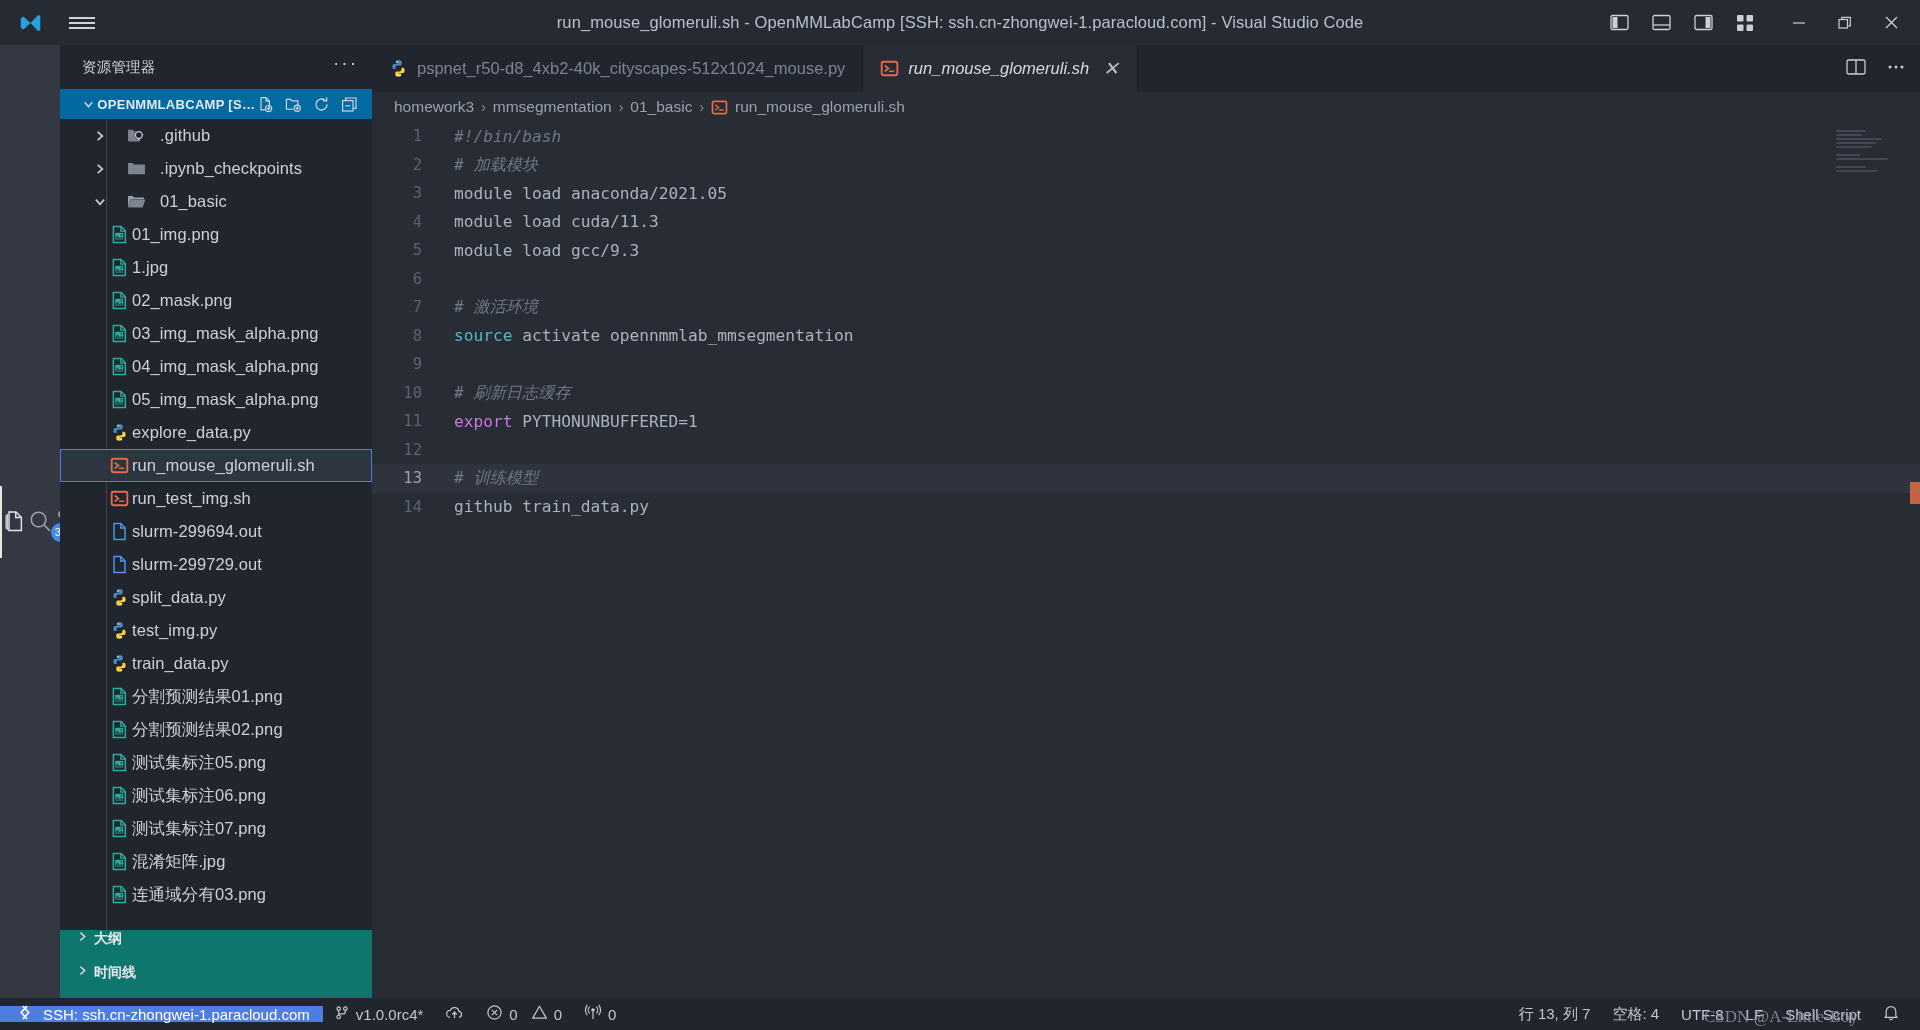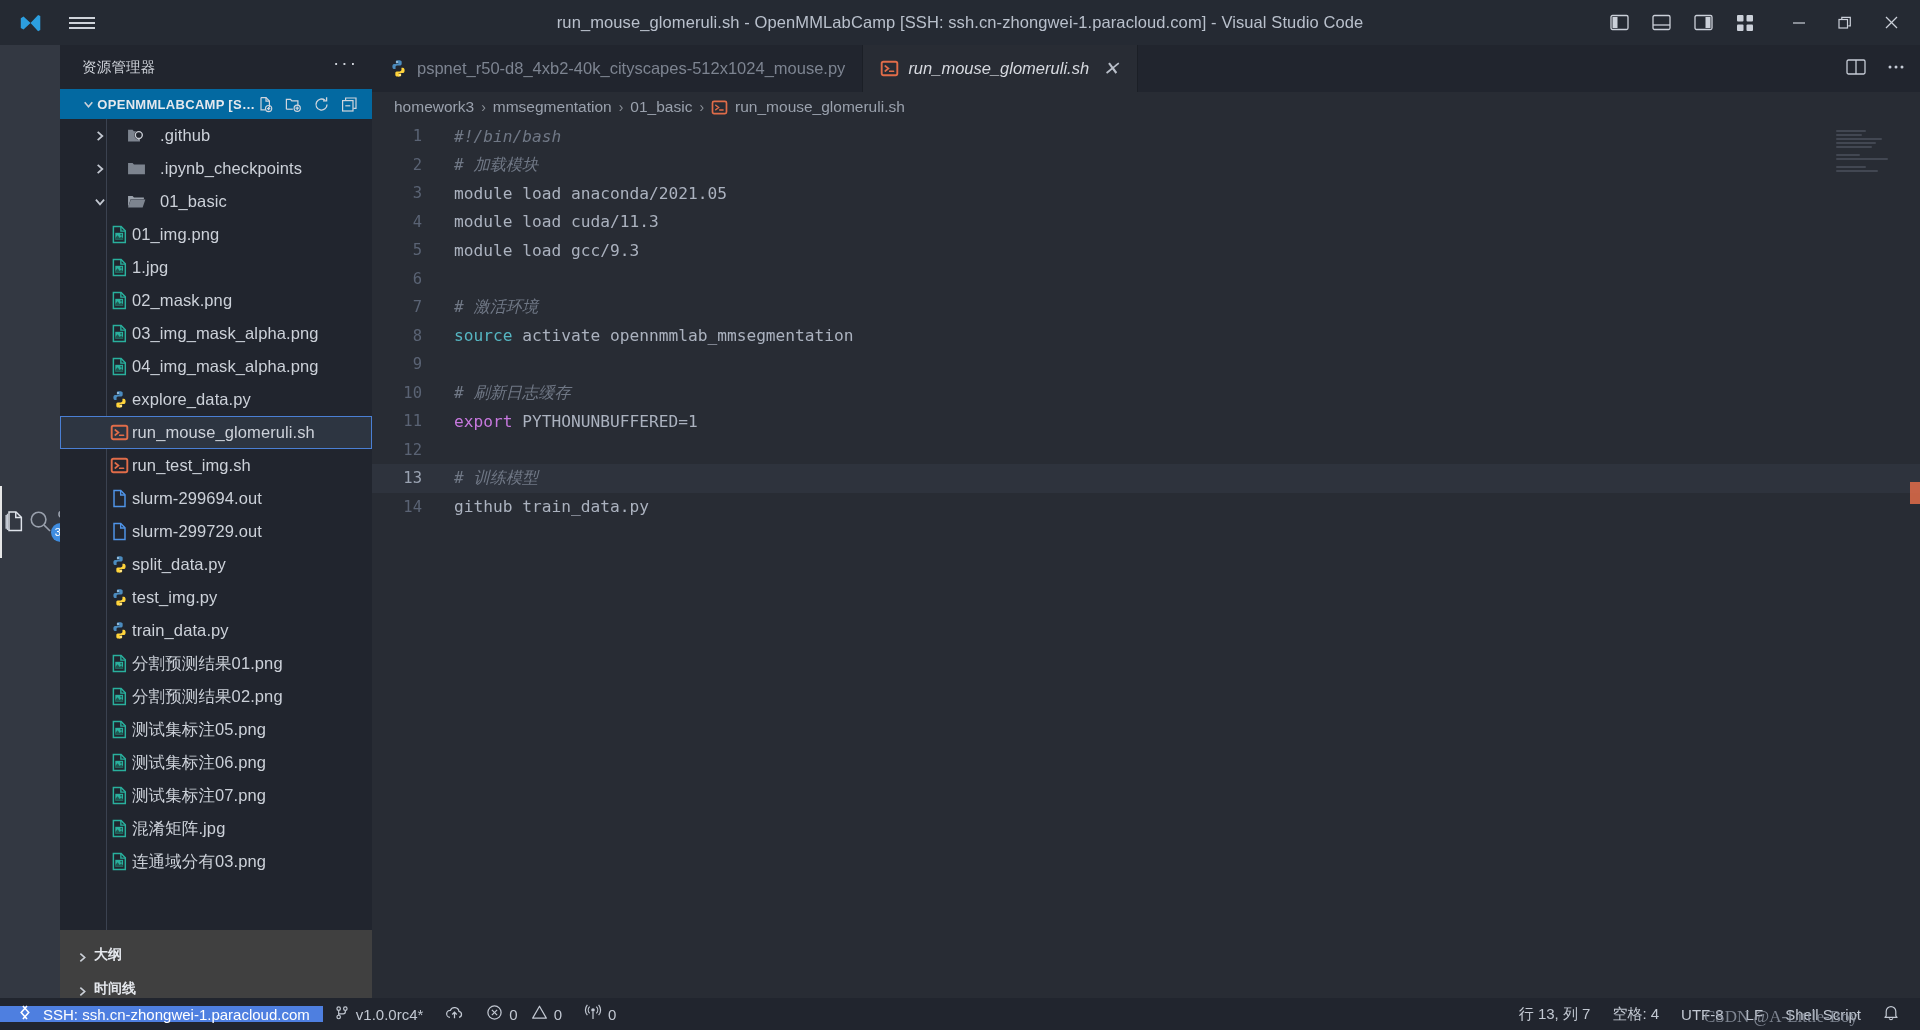--- a/index.html
+++ b/index.html
@@ -52,21 +52,21 @@
   .row{height:33px;display:flex;align-items:center;padding-left:10px;position:relative;white-space:nowrap;}
   .row .chev{width:24px;display:flex;align-items:center;justify-content:center;color:#c3c8d1;flex:0 0 24px;}
   .row .ico{width:26px;display:flex;align-items:center;justify-content:center;flex:0 0 26px;}
   .row .lbl{font-size:16.5px;color:#ccd1d9;letter-spacing:.1px;}
   .row.selected{background:#2d3541;outline:1px solid #4a7fd4;outline-offset:-1px;}
   .indent-1{padding-left:28px;gap:11px;}
   .indent-2{padding-left:46px;}
   .guide{position:absolute;left:46px;top:0;bottom:0;width:1px;background:#3b4250;}
 
   .sb-bottom{flex:0 0 auto;}
-  .sb-sec-row{height:34px;display:flex;align-items:flex-end;padding-left:10px;background:#404040;}
+  .sb-sec-row{height:34px;display:flex;align-items:flex-start;padding-left:10px;background:#0f766e;}
   .sb-sec-row .chev{width:24px;display:flex;align-items:center;justify-content:center;color:#c3c8d1;}
   .sb-sec-row .t{font-size:14px;font-weight:bold;color:#e5e8ed;}
 
   
   .editor{flex:1 1 auto;display:flex;flex-direction:column;min-width:0;background:#282c34;}
   .tabsbar{height:47px;background:#21252e;display:flex;align-items:stretch;flex:0 0 47px;position:relative;}
   .tab{display:flex;align-items:center;padding:0 17px;background:#21252e;color:#7d8491;font-size:16.5px;
        max-width:600px;border-right:1px solid #1b1f26;}
   .tab.active{background:#282c34;color:#d7dae0;font-style:italic;}
   .tab .ti{margin-right:9px;display:flex;align-items:center;}
@@ -375,20 +375,32 @@
             <span class="ico">
               <svg width="19" height="19" viewBox="0 0 18 18">
                 <path d="M3.2 1.4h7.3l4 4v11.2H3.2z" fill="none" stroke="#29b09d" stroke-width="1.4"></path>
                 <path d="M10.3 1.6v4.2h4" fill="none" stroke="#29b09d" stroke-width="1.3"></path>
                 <rect x="5" y="7.4" width="7.4" height="6.4" fill="#29b09d"></rect>
                 <path d="M5 12.4 7.2 9.8l2 2.4 1.6-1.6 1.6 2.2v1H5z" fill="#1f5a52"></path>
                 <circle cx="10.6" cy="9.2" r="0.9" fill="#1f5a52"></circle>
               </svg>
             </span>
             <span class="lbl">04_img_mask_alpha.png</span>
+          </div>
+          <div class="row indent-2">
+            <span class="ico">
+              <svg width="19" height="19" viewBox="0 0 18 18">
+                <path d="M3.2 1.4h7.3l4 4v11.2H3.2z" fill="none" stroke="#29b09d" stroke-width="1.4"></path>
+                <path d="M10.3 1.6v4.2h4" fill="none" stroke="#29b09d" stroke-width="1.3"></path>
+                <rect x="5" y="7.4" width="7.4" height="6.4" fill="#29b09d"></rect>
+                <path d="M5 12.4 7.2 9.8l2 2.4 1.6-1.6 1.6 2.2v1H5z" fill="#1f5a52"></path>
+                <circle cx="10.6" cy="9.2" r="0.9" fill="#1f5a52"></circle>
+              </svg>
+            </span>
+            <span class="lbl">05_img_mask_alpha.png</span>
           </div>
           <div class="row indent-2">
             <span class="ico">
               <svg width="19" height="19" viewBox="0 0 18 18">
                 <path d="M8.9 1.2c-2.5 0-2.4 1.1-2.4 1.1v1.9h2.5v.5H5.2S3.2 4.4 3.2 7s1.9 2.5 1.9 2.5h1.1V7.6s0-1.5 1.6-1.5h2.7s1.5 0 1.5-1.4V2.7s.2-1.5-3.1-1.5z" fill="#4b8bbe"></path>
                 <circle cx="7.6" cy="2.9" r=".7" fill="#fff"></circle>
                 <path d="M9.1 16.8c2.5 0 2.4-1.1 2.4-1.1v-1.9H9v-.5h3.8s2 .2 2-2.4-1.9-2.5-1.9-2.5h-1.1v1.9s0 1.5-1.6 1.5H7.5S6 11.8 6 13.2v2s-.2 1.6 3.1 1.6z" fill="#ffd43b"></path>
                 <circle cx="10.4" cy="15.1" r=".7" fill="#fff"></circle>
               </svg>
             </span>

